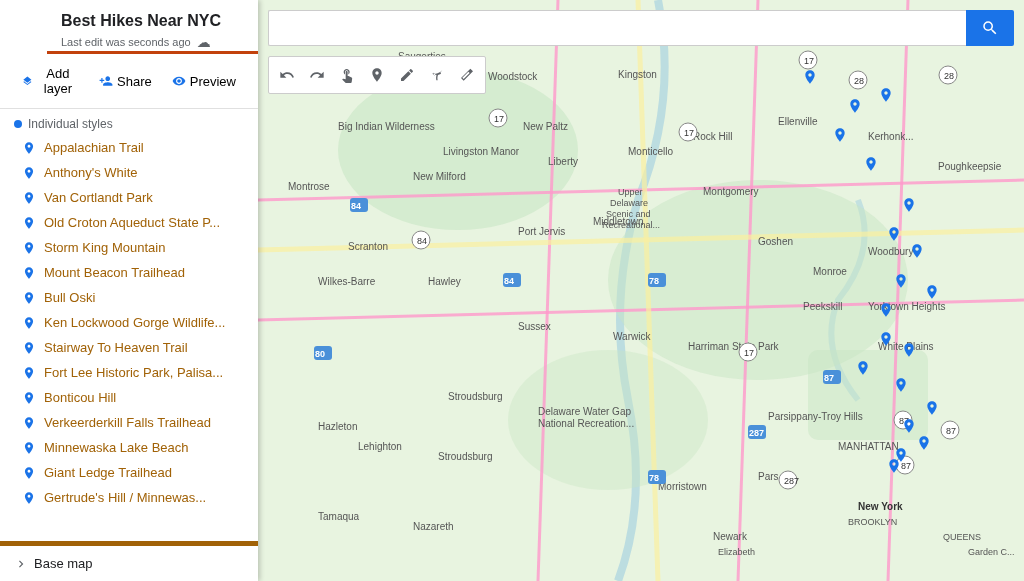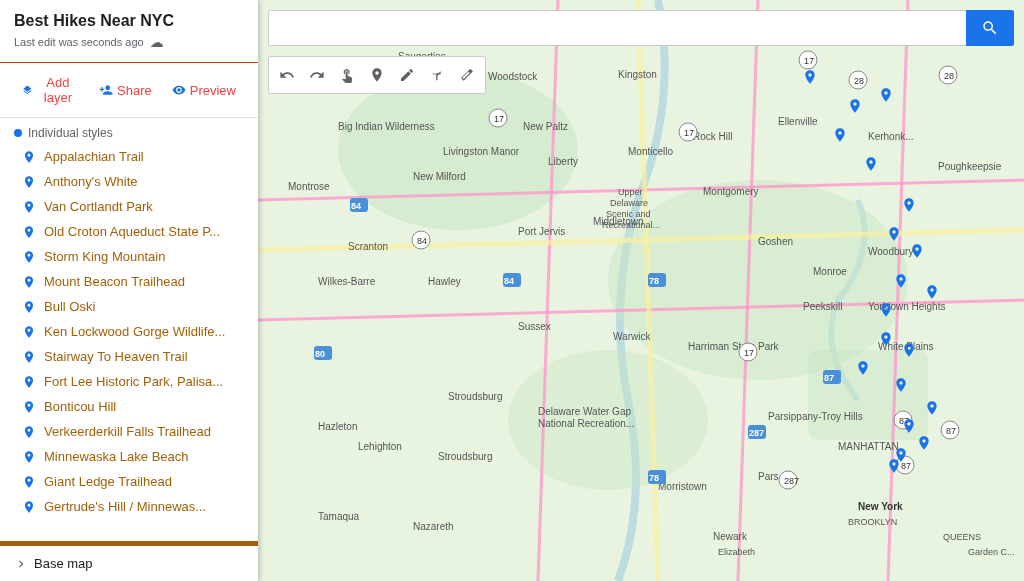--- a/index.html
+++ b/index.html
@@ -12,22 +12,23 @@
       height: 581px;
       background: #fff;
       display: flex;
       flex-direction: column;
       box-shadow: 2px 0 5px rgba(0,0,0,0.2);
       z-index: 10;
       overflow: hidden;
     }
 
     #panel-header {
-      padding: 12px 14px 12px 14px;
-      border-bottom: 1px solid #c2410c;
+      padding: 12px 14px 1px 14px;
+      border-bottom: 3px solid #c2410c;
+      margin-left: 47px;
     }
 
     #map-title {
       font-size: 16px;
       font-weight: 600;
       color: #202124;
       margin-bottom: 4px;
     }
 
     #last-edit {
@@ -49,21 +50,21 @@
     }
 
     .action-btn {
       display: flex;
       align-items: center;
       gap: 4px;
       padding: 4px 8px;
       border-radius: 4px;
       cursor: pointer;
       font-size: 13px;
-      color: #ef4444;
+      color: #000000;
       background: none;
       border: none;
     }
 
     #layer-section {
       flex: 1;
       overflow-y: auto;
     }
 
     #individual-styles-header {

